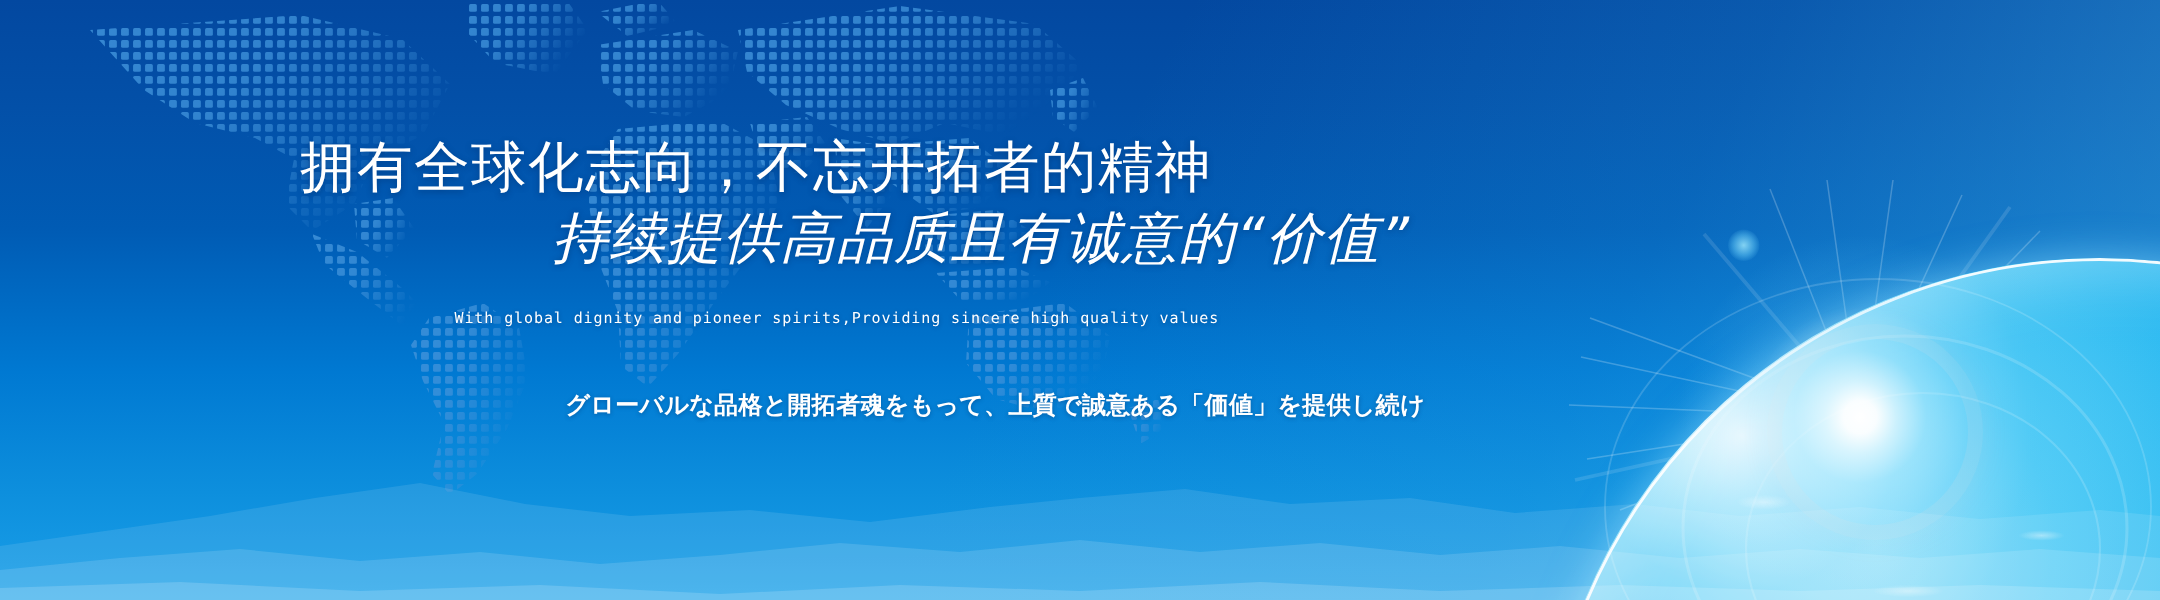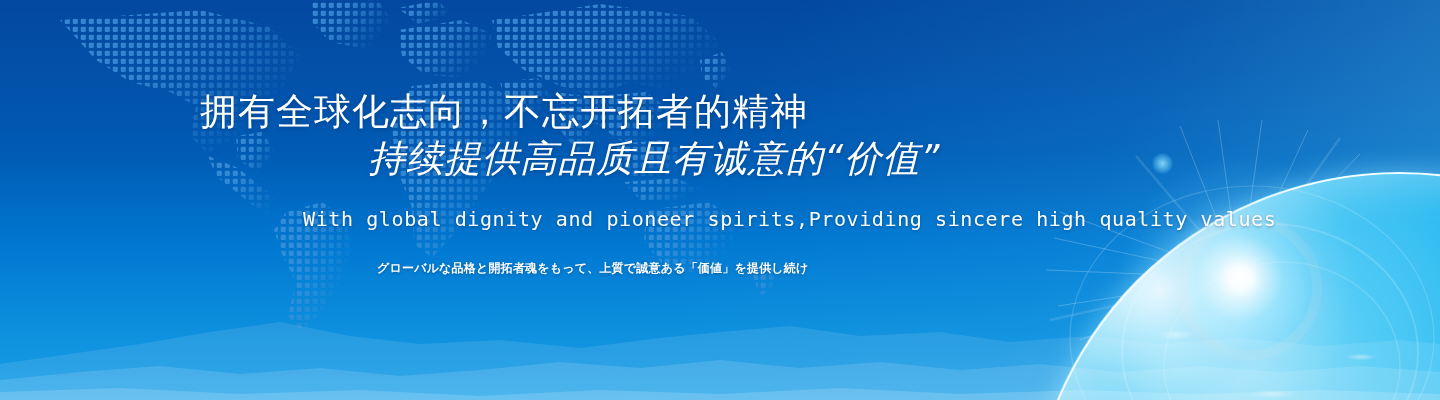--- a/index.html
+++ b/index.html
@@ -215,33 +215,33 @@
   }
   .headline-1 { left: 200px; top: 93px; }
   .headline-2 { left: 368px; top: 140px; font-style: italic; }
 
   .subline-en {
     position: absolute;
     left: 303px;
     top: 207px;
     color: #ffffff;
     font-family: "DejaVu Sans Mono", "Liberation Mono", monospace;
-    font-size: 20px;
+    font-size: 10px;
     letter-spacing: 0.6px;
     white-space: nowrap;
     text-shadow: 0 1px 3px rgba(0,40,95,0.40);
   }
 
   .subline-ja {
     position: absolute;
     left: 377px;
     top: 260px;
     color: #ffffff;
     font-family: "DejaVu Sans", "Liberation Sans", sans-serif;
-    font-size: 12px;
+    font-size: 16px;
     font-weight: 700;
     letter-spacing: 0.2px;
     white-space: nowrap;
     text-shadow: 0 1px 3px rgba(0,40,95,0.40);
   }
 </style>
 </head>
 <body>
 
 <div id="banner">

